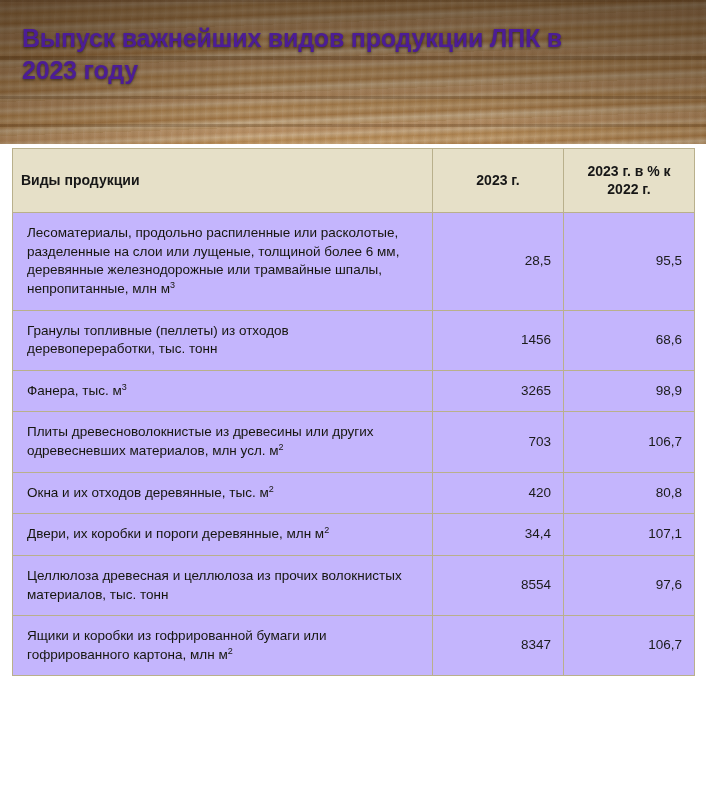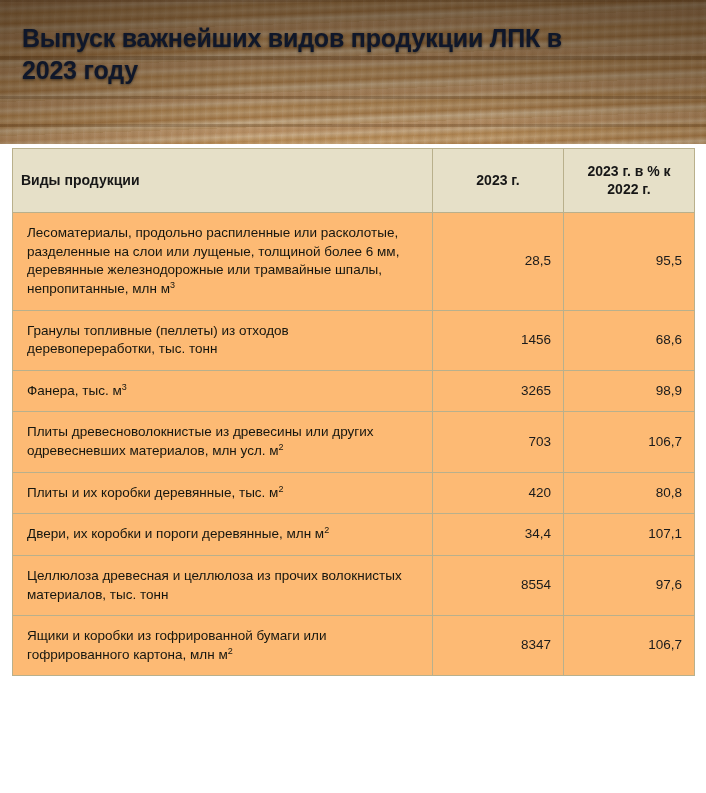--- a/index.html
+++ b/index.html
@@ -80,21 +80,21 @@
     background: linear-gradient(180deg, rgba(38,22,8,0.55) 0%, rgba(38,22,8,0.30) 60%, rgba(38,22,8,0.10) 100%);
   }
   .banner-title {
     position: absolute;
     left: 22px;
     top: 22px;
     width: 600px;
     font-size: 25px;
     font-weight: bold;
     line-height: 1.28;
-    color: #0f172a;
+    color: #4c1d95;
     letter-spacing: -0.2px;
     text-shadow: 0 1px 3px rgba(0,0,0,0.55);
   }
 
   
   .table-wrap {
     position: absolute;
     left: 12px;
     top: 148px;
     width: 682px;
@@ -121,21 +121,21 @@
   }
   table.data thead th.h-name { text-align: left; padding-left: 8px; }
   table.data thead th.h-val,
   table.data thead th.h-pct { text-align: center; }
 
   table.data tbody td {
     border: 1px solid #b9b08c;
     padding: 11px 12px;
     vertical-align: middle;
     line-height: 1.38;
-    background: #fdba74;
+    background: #c4b5fd;
   }
   table.data tbody td.name {
     text-align: left;
     padding-left: 14px;
     padding-right: 16px;
     color: #16160f;
   }
   table.data tbody td.val,
   table.data tbody td.pct {
     text-align: right;
@@ -187,21 +187,21 @@
           <td class="name"><span>Фанера, тыс. м</span><sup>3</sup></td>
           <td class="val">3265</td>
           <td class="pct">98,9</td>
         </tr>
         <tr>
           <td class="name"><span>Плиты древесноволокнистые из древесины или других одревесневших материалов, млн усл. м</span><sup>2</sup></td>
           <td class="val">703</td>
           <td class="pct">106,7</td>
         </tr>
         <tr>
-          <td class="name"><span>Плиты и их коробки деревянные, тыс. м</span><sup>2</sup></td>
+          <td class="name"><span>Окна и их отходов деревянные, тыс. м</span><sup>2</sup></td>
           <td class="val">420</td>
           <td class="pct">80,8</td>
         </tr>
         <tr>
           <td class="name"><span>Двери, их коробки и пороги деревянные, млн м</span><sup>2</sup></td>
           <td class="val">34,4</td>
           <td class="pct">107,1</td>
         </tr>
         <tr>
           <td class="name"><span>Целлюлоза древесная и целлюлоза из прочих волокнистых материалов, тыс. тонн</span><sup></sup></td>

